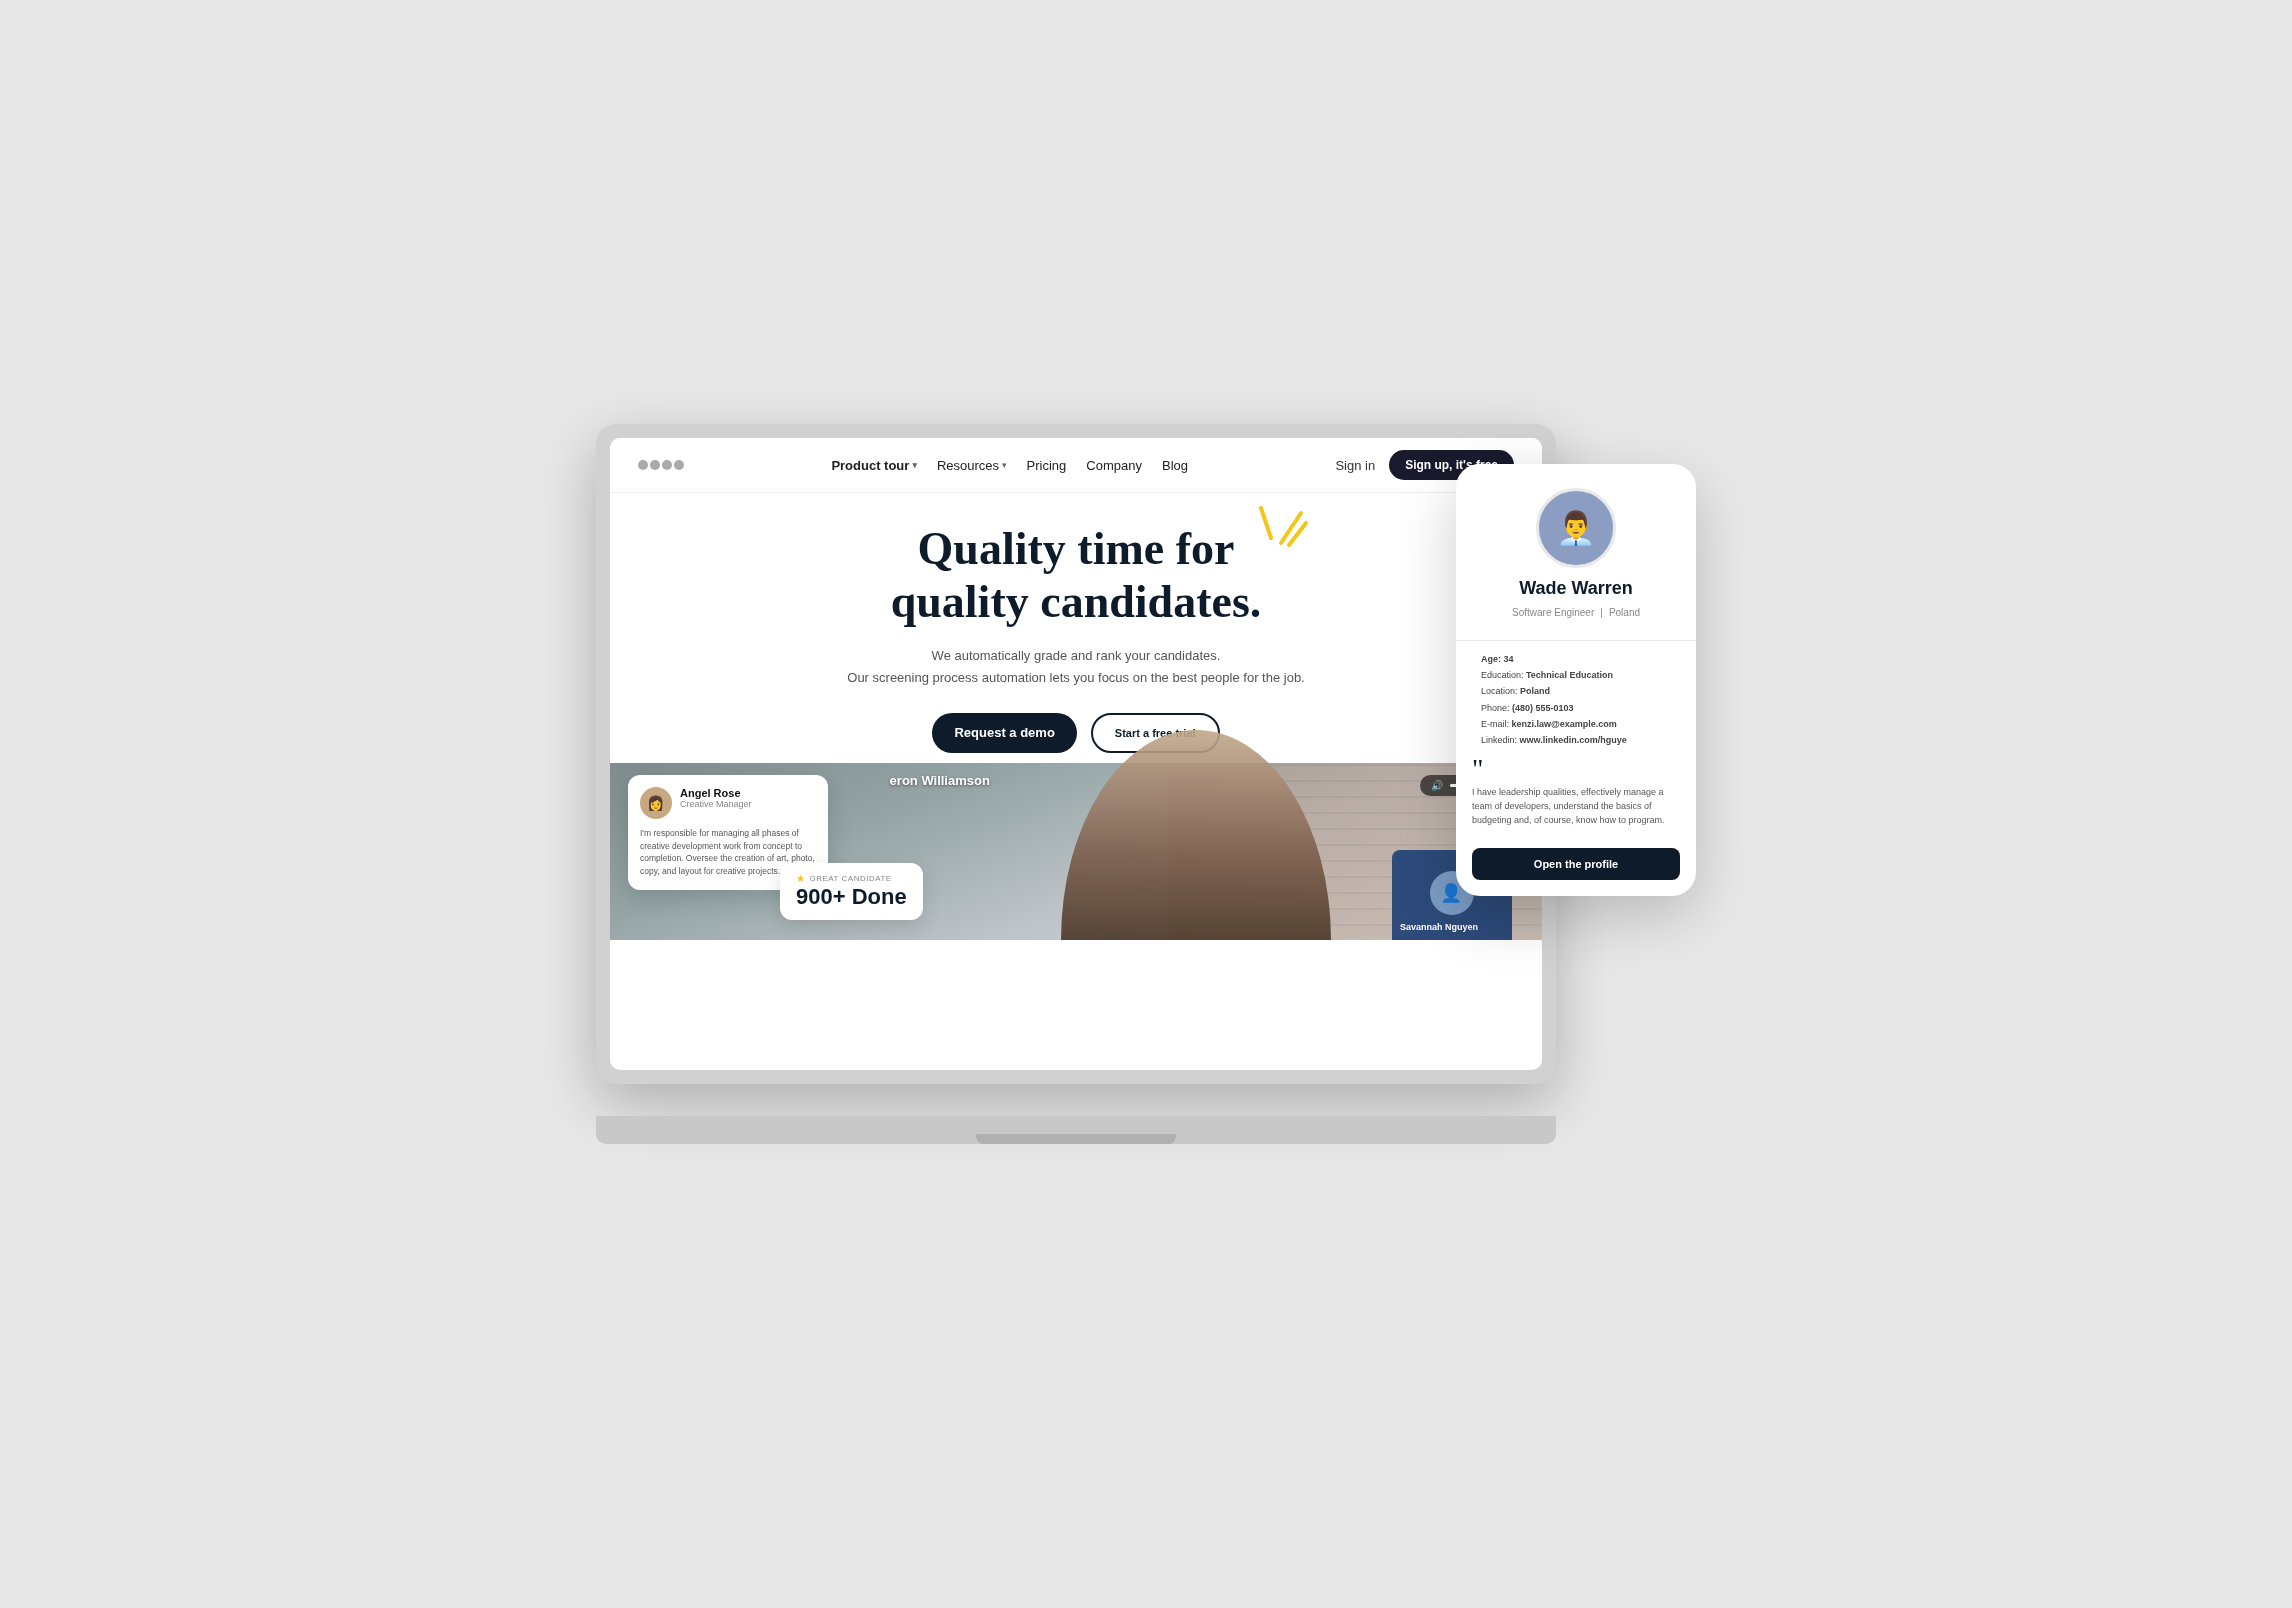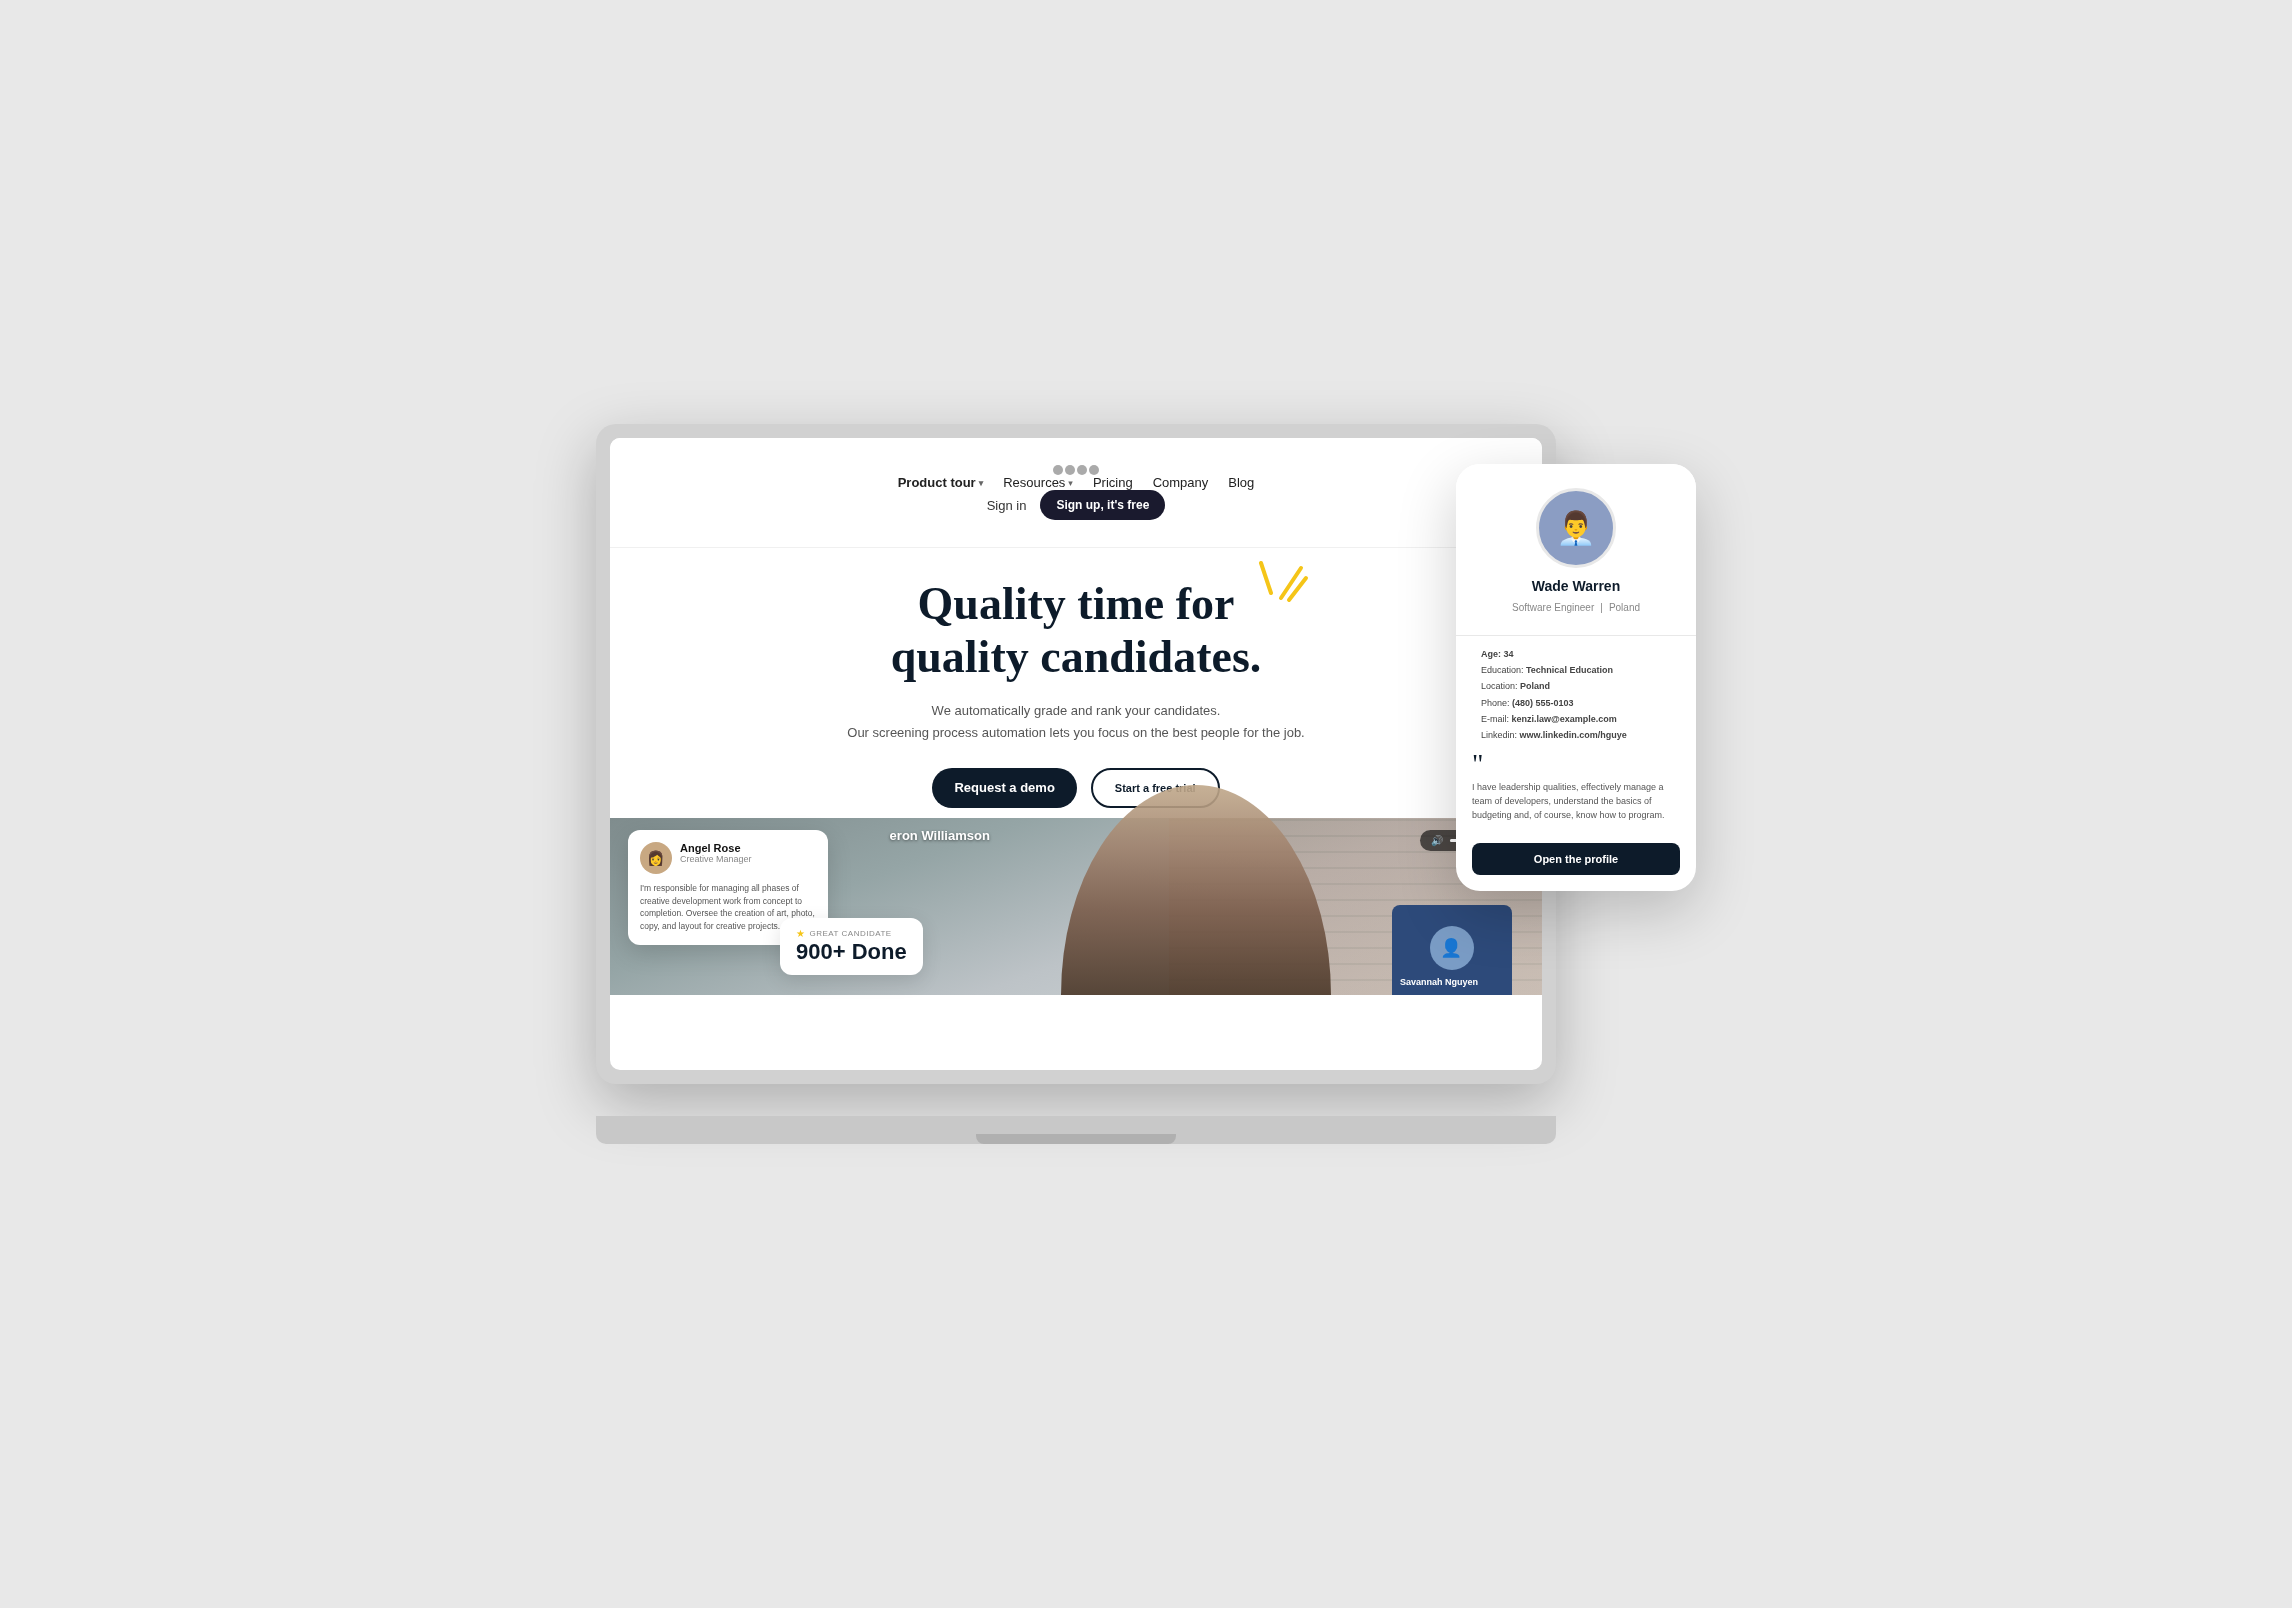--- a/index.html
+++ b/index.html
@@ -69,24 +69,23 @@
       height: 10px;
       background: #b0b0b0;
       border-radius: 0 0 8px 8px;
     }
 
     
     .nav {
       display: flex;
       align-items: center;
       justify-content: space-between;
-      padding: 27px 28px;
+      padding: 12px 28px;
       border-bottom: 1px solid #f0f0f0;
       background: #fff;
-      flex-direction: column;
     }
 
     .nav-logo {
       display: flex;
       gap: 3px;
       align-items: center;
     }
 
     .logo-dot {
       width: 10px;
@@ -368,21 +367,21 @@
       overflow: hidden;
       margin-bottom: 10px;
       border: 3px solid #e8e8e8;
       display: flex;
       align-items: center;
       justify-content: center;
       font-size: 32px;
     }
 
     .phone-name {
-      font-size: 14px;
+      font-size: 18px;
       font-weight: 700;
       color: #0d1b2a;
       text-align: center;
     }
 
     .phone-role-location {
       font-size: 10px;
       color: #888;
       text-align: center;
       margin-top: 8px;

